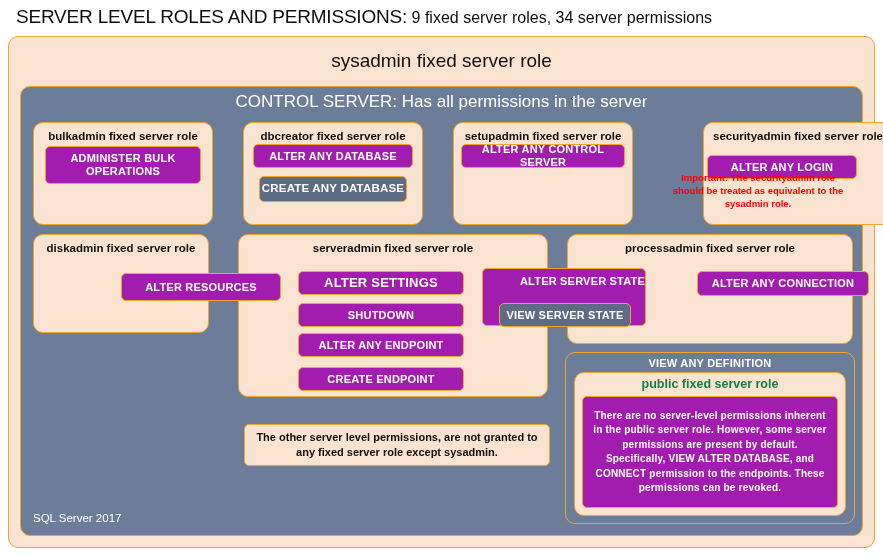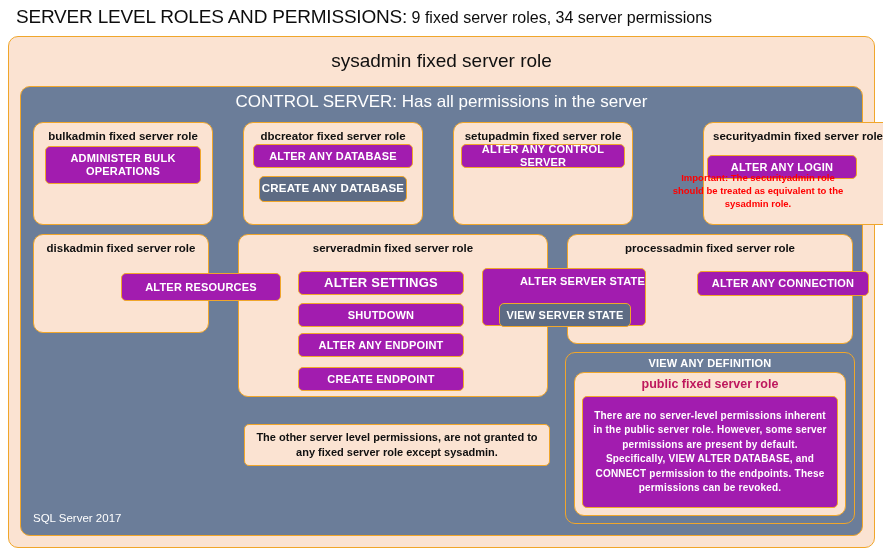--- a/index.html
+++ b/index.html
@@ -94,21 +94,21 @@
 
   
   #public-outer{left:565px;top:352px;width:290px;height:172px;}
   #view-any-definition-label{
     left:565px;top:357px;width:290px;height:16px;
     text-align:center;color:#ffffff;font-size:11px;font-weight:bold;letter-spacing:.2px;
   }
   #public-inner{left:574px;top:372px;width:272px;height:144px;}
   #public-role-label{
     left:574px;top:377px;width:272px;height:18px;
-    text-align:center;font-size:12.5px;font-weight:bold;color:#be185d;
+    text-align:center;font-size:12.5px;font-weight:bold;color:#15803d;
   }
   #public-note{
     left:582px;top:396px;width:256px;height:112px;
     font-size:10px;font-weight:bold;color:#ffffff;text-align:center;line-height:1.45;
     display:flex;align-items:center;justify-content:center;padding:4px 8px;
   }
 
   
   #other-note{
     left:244px;top:424px;width:306px;height:42px;

